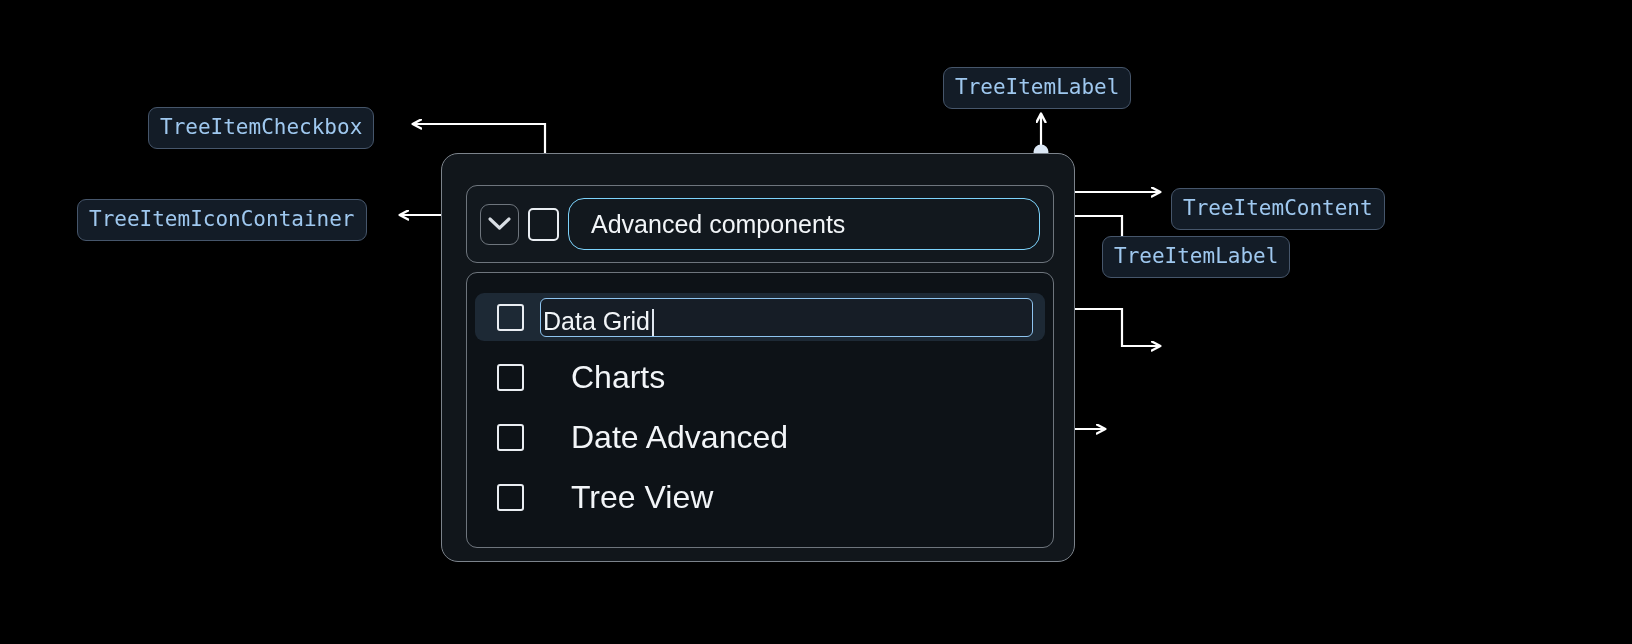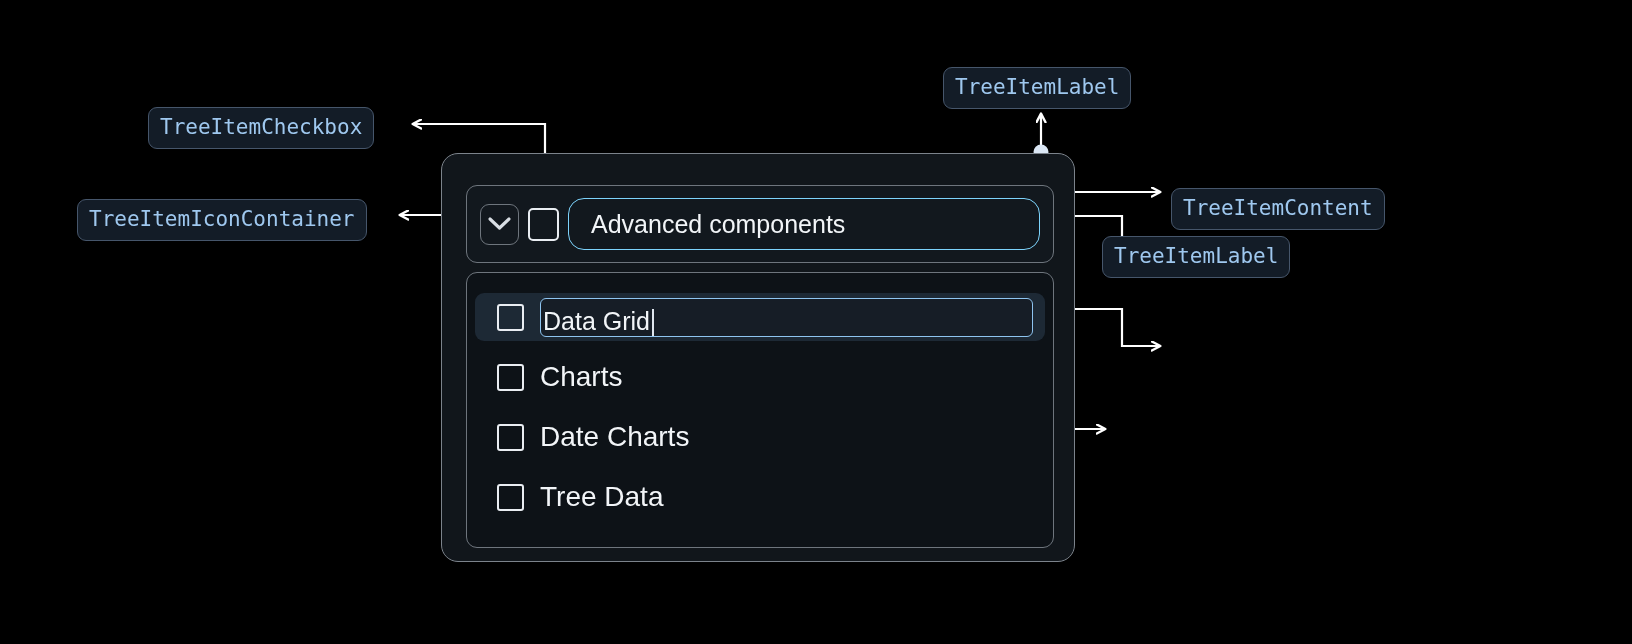--- a/index.html
+++ b/index.html
@@ -86,21 +86,21 @@
     border-radius:9px;
     box-sizing:border-box;
   }
   .trow.selected{background:#1d2935;}
   .row-checkbox{
     width:27px;height:27px;flex:0 0 auto;
     border:2.4px solid #e9edf2;border-radius:3px;
     background:transparent;box-sizing:border-box;
     margin-right:16px;
   }
-  .row-text{color:#f2f5f8;font-size:28px;white-space:nowrap;}
+  .row-text{color:#f2f5f8;font-size:32px;white-space:nowrap;margin-left:31px;}
   .row-input{
     flex:1 1 auto;height:39px;margin-right:12px;
     border:1.6px solid #8ec4f0;border-radius:6px;
     background:#161d26;
     display:flex;align-items:flex-end;
     padding-left:2px;
     box-sizing:border-box;
     color:#f2f5f8;font-size:25px;
   }
   .caret{
@@ -195,23 +195,23 @@
         </div>
       </div>
 
       <div class="trow">
         <div class="row-checkbox"></div>
         <span class="row-text">Charts</span>
       </div>
 
       <div class="trow">
         <div class="row-checkbox"></div>
-        <span class="row-text">Date Charts</span>
+        <span class="row-text">Date Advanced</span>
       </div>
 
       <div class="trow">
         <div class="row-checkbox"></div>
-        <span class="row-text">Tree Data</span>
+        <span class="row-text">Tree View</span>
       </div>
 
     </div>
   </div>
 </div>
 
 </body></html>

